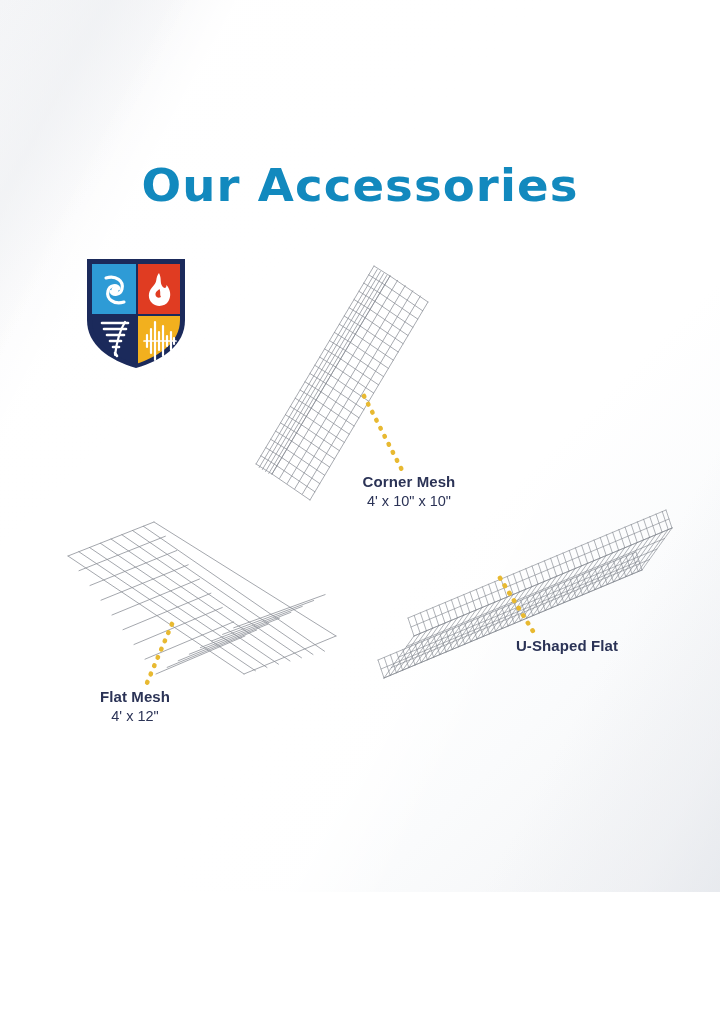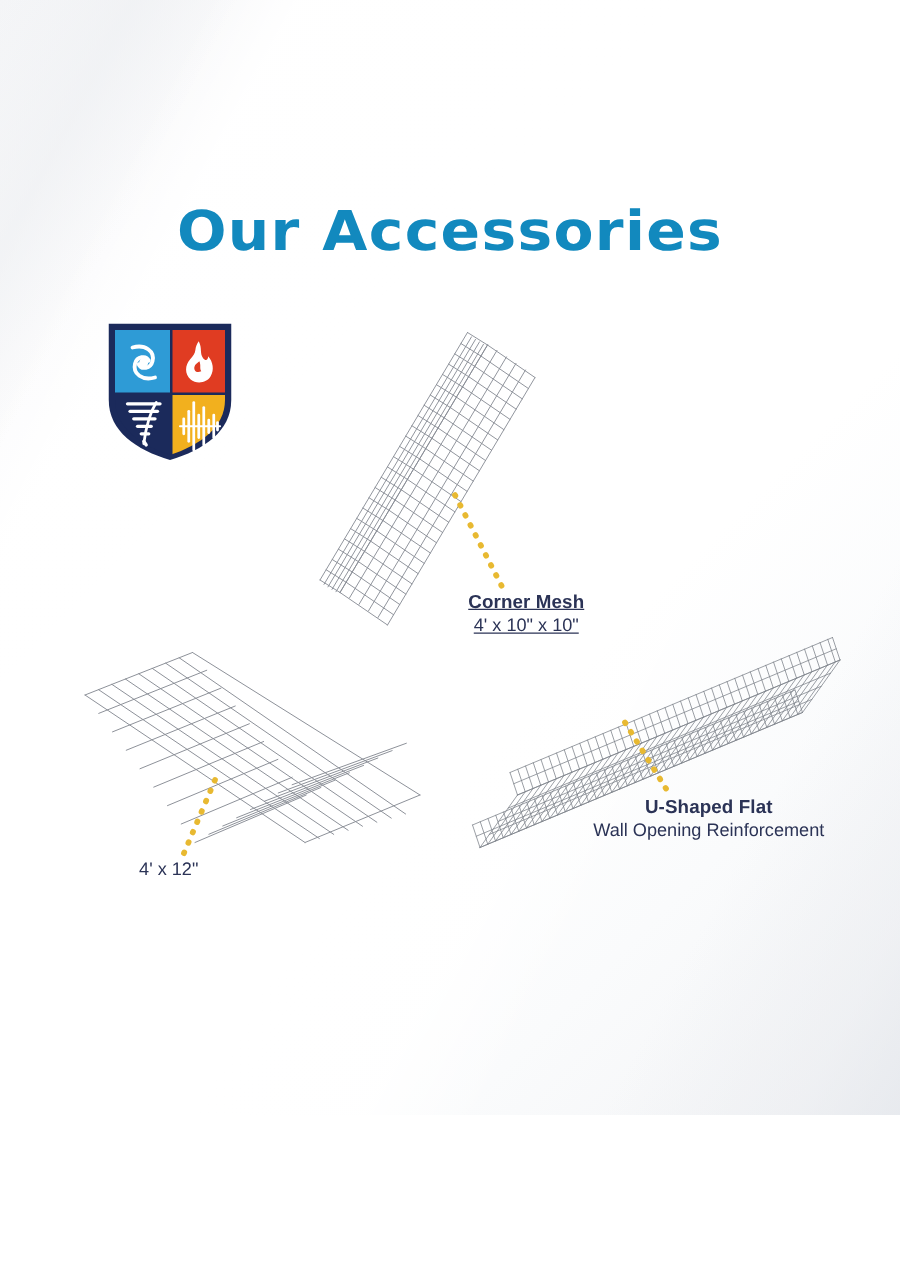--- a/index.html
+++ b/index.html
@@ -101,21 +101,21 @@
   }
   .callout .c-title {
     font-size: 15px;
     font-weight: bold;
     letter-spacing: 0.1px;
   }
   .callout .c-sub {
     font-size: 14.5px;
     font-weight: normal;
   }
-  #callout-corner { left: 296px; top: 472px; width: 250px; text-decoration: underline; }
+  #callout-corner { left: 284px; top: 472px; width: 250px; }
   #callout-ushape { left: 432px; top: 636px; width: 270px; }
   #callout-flat   { left: 45px;  top: 687px; width: 180px; }
 </style>
 </head>
 <body>
 
 <div id="page">
 
   <div class="bg-layer bg-base"></div>
   <div class="bg-layer bg-diag-a"></div>
@@ -478,20 +478,20 @@
     </svg>
   </div>
 
   <div class="callout" id="callout-corner">
     <div class="c-title">Corner Mesh</div>
     <div class="c-sub">4' x 10" x 10"</div>
   </div>
 
   <div class="callout" id="callout-ushape">
     <div class="c-title">U-Shaped Flat</div>
-    <div class="c-sub">Wall Opening Reinforcement</div>
   </div>
 
   <div class="callout" id="callout-flat">
+    <div class="c-title">Flat Mesh</div>
     <div class="c-sub">4' x 12"</div>
   </div>
 
 </div>
 
 </body></html>

